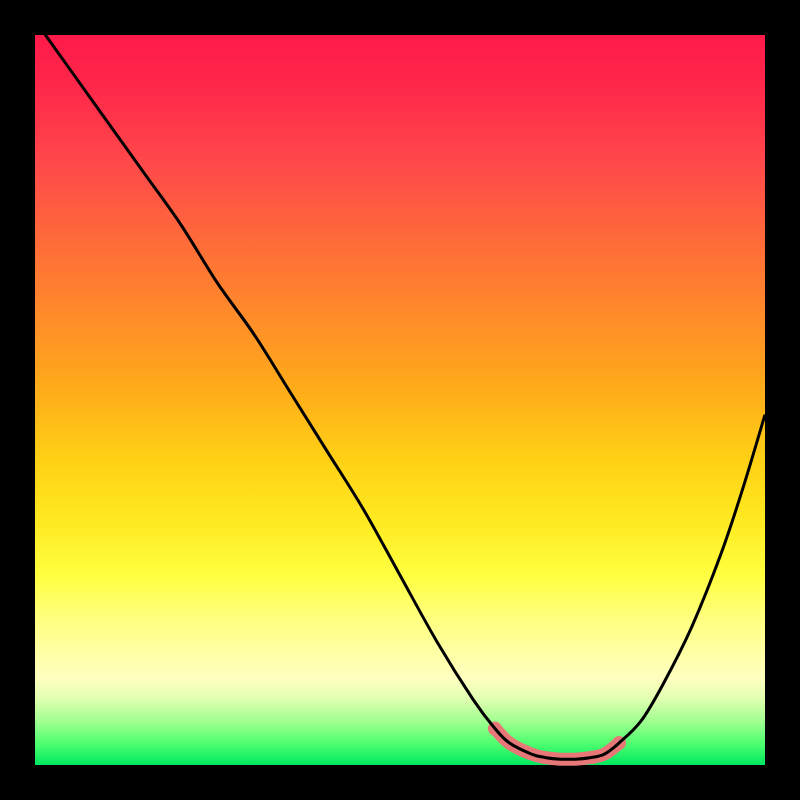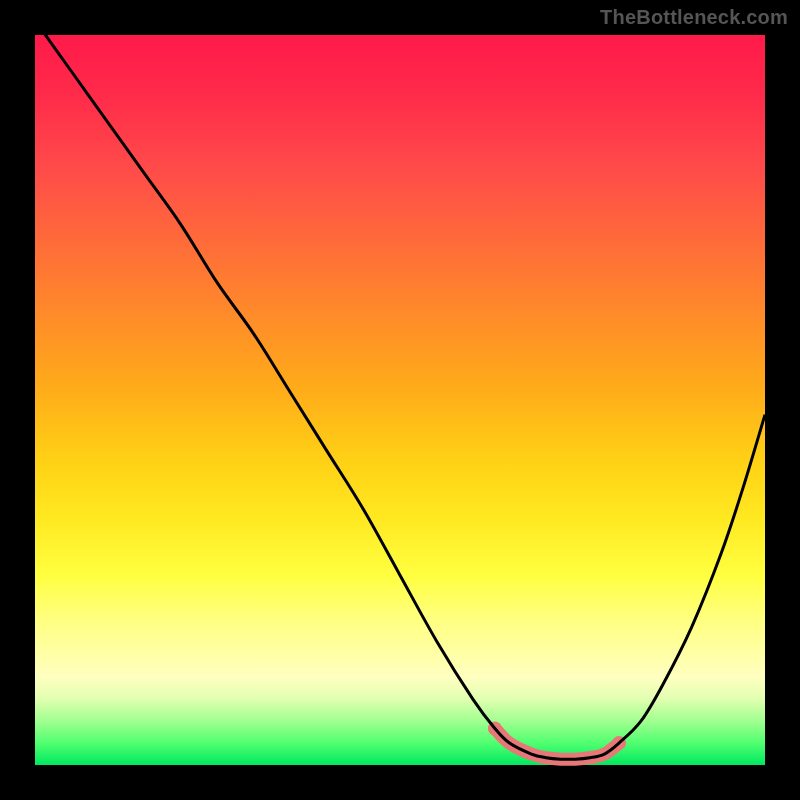--- a/index.html
+++ b/index.html
@@ -49,21 +49,20 @@
     left: 0; top: 0;
     width: 730px; height: 730px;
     overflow: visible;
   }
 </style>
 </head>
 <body>
 
 <div class="chart-container">
 
-  <div class="watermark">TheBottleneck.com</div>
 
   <div class="plot-area">
     <svg class="curve" viewBox="0 0 730 730" preserveAspectRatio="none">
       <g>
 
         <path id="highlight-path" fill="none" stroke="#e87878" stroke-width="13" stroke-linecap="round" stroke-linejoin="round" d="M459.9,693.5 C462.3333333333333,695.9333333333334 468.41666666666663,703.8416666666667 474.5,708.1 C480.58333333333337,712.3583333333333 490.3166666666667,716.6166666666666 496.40000000000003,719.05 C502.48333333333335,721.4833333333333 506.13333333333327,721.8483333333334 510.99999999999994,722.7 C515.8666666666666,723.5516666666667 520.7333333333333,723.9166666666666 525.6,724.16 C530.4666666666667,724.4033333333333 535.3333333333334,724.4033333333333 540.2,724.16 C545.0666666666667,723.9166666666666 549.9333333333333,723.5516666666667 554.8,722.7 C559.6666666666666,721.8483333333334 564.5333333333333,721.4833333333333 569.4,719.05 C574.2666666666667,716.6166666666666 581.5666666666666,709.925 584,708.1"></path>
         <circle id="hl-start" r="7" fill="#e87878" cx="459.9" cy="693.5"></circle>
         <circle id="hl-end" r="7" fill="#e87878" cx="584" cy="708.1"></circle>
       </g>
       <path id="main-curve" fill="none" stroke="#000" stroke-width="3" stroke-linejoin="round" d="M0,-14.600000000000023 C6.083333333333333,-6.083333333333352 24.333333333333336,19.466666666666658 36.5,36.5 C48.666666666666664,53.533333333333346 60.833333333333336,70.5666666666667 73,87.60000000000002 C85.16666666666667,104.63333333333334 97.33333333333333,121.66666666666661 109.5,138.69999999999993 C121.66666666666667,155.73333333333326 133.83333333333334,171.54999999999995 146,189.79999999999995 C158.16666666666666,208.04999999999995 170.33333333333334,229.95 182.5,248.2 C194.66666666666666,266.45 206.83333333333334,281.05 219,299.3 C231.16666666666666,317.55 243.33333333333331,338.23333333333335 255.49999999999997,357.7 C267.66666666666663,377.16666666666663 279.8333333333333,396.6333333333333 292,416.1 C304.1666666666667,435.5666666666667 316.3333333333333,453.81666666666666 328.5,474.5 C340.6666666666667,495.18333333333334 352.8333333333333,518.3000000000001 365,540.2 C377.1666666666667,562.1 389.33333333333337,585.2166666666667 401.50000000000006,605.9 C413.66666666666674,626.5833333333333 428.26666666666665,649.6999999999999 438,664.3 C447.73333333333335,678.9 453.81666666666666,686.2 459.9,693.5 C465.9833333333333,700.8 468.41666666666663,703.8416666666667 474.5,708.1 C480.58333333333337,712.3583333333333 490.3166666666667,716.6166666666666 496.40000000000003,719.05 C502.48333333333335,721.4833333333333 506.13333333333327,721.8483333333334 510.99999999999994,722.7 C515.8666666666666,723.5516666666667 520.7333333333333,723.9166666666666 525.6,724.16 C530.4666666666667,724.4033333333333 535.3333333333334,724.4033333333333 540.2,724.16 C545.0666666666667,723.9166666666666 549.9333333333333,723.5516666666667 554.8,722.7 C559.6666666666666,721.8483333333334 564.5333333333333,721.4833333333333 569.4,719.05 C574.2666666666667,716.6166666666666 577.9166666666666,713.575 584,708.1 C590.0833333333334,702.625 598.6,695.9333333333334 605.9,686.2 C613.1999999999999,676.4666666666667 619.2833333333333,665.5166666666668 627.8,649.7 C636.3166666666666,633.8833333333333 647.2666666666667,613.1999999999999 657,591.3 C666.7333333333333,569.4 677.6833333333333,541.4166666666666 686.1999999999999,518.3 C694.7166666666666,495.1833333333333 700.8,475.7166666666667 708.1,452.6 C715.4000000000001,429.48333333333335 726.35,391.7666666666667 730,379.6"></path>

